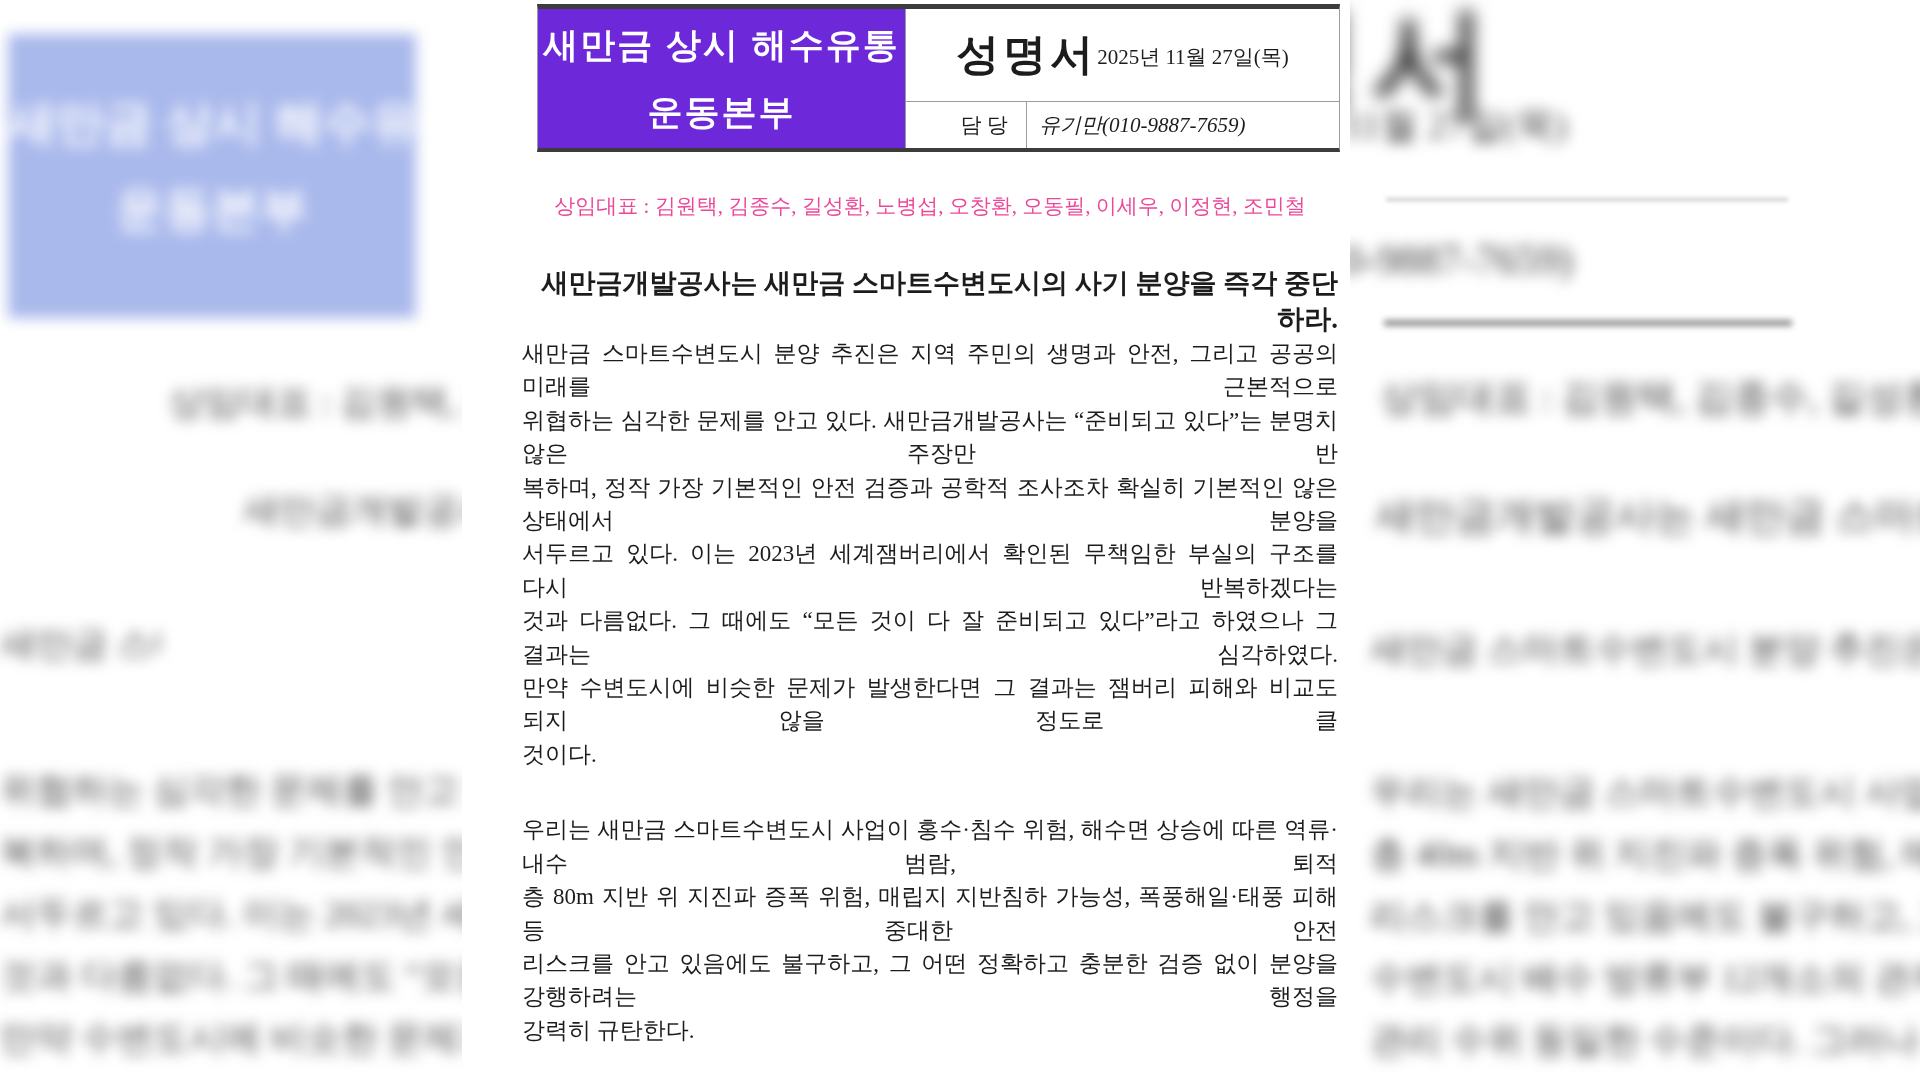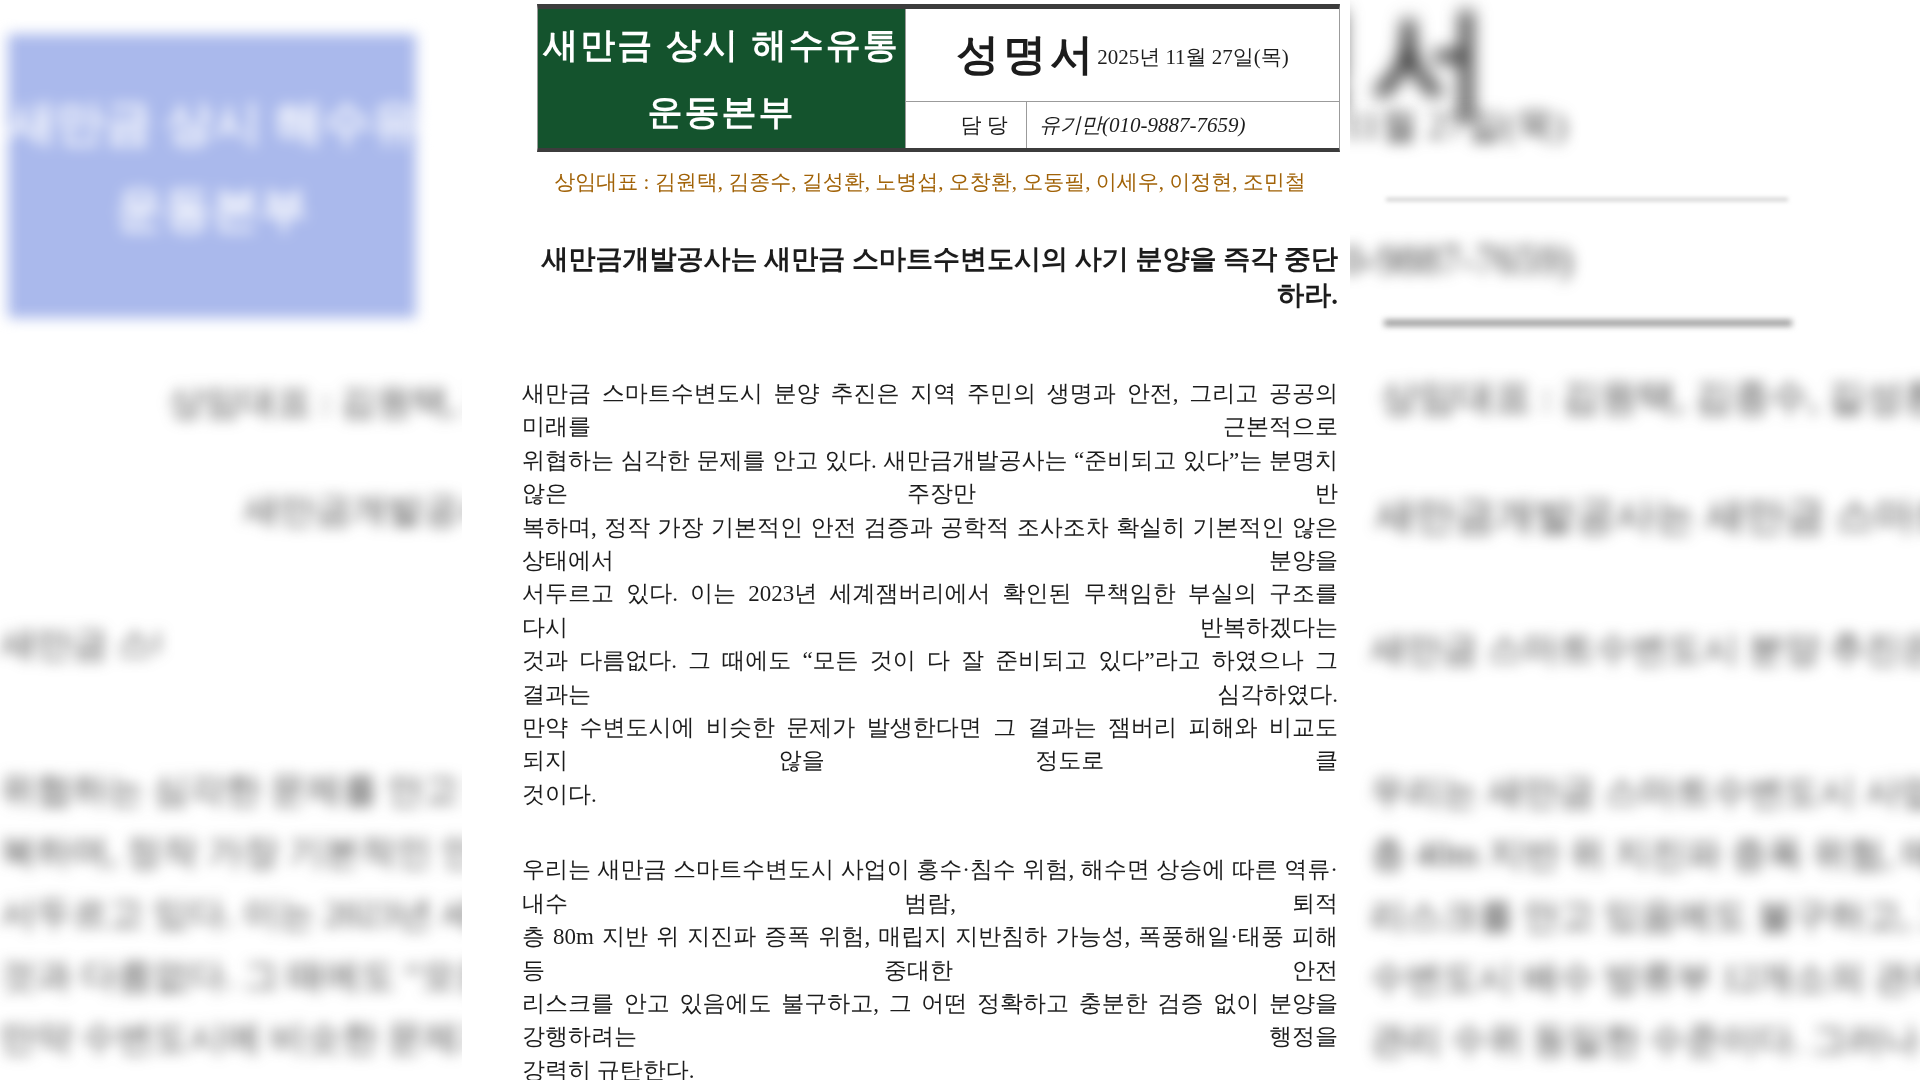--- a/index.html
+++ b/index.html
@@ -41,45 +41,45 @@
   
   .doc { position:absolute; left:522px; top:4px; width:816px; color:#1c1c1c; }
 
   .htable {
     margin-left:15px; width:801px;
     display:grid; grid-template-columns:368px 120px 313px; grid-template-rows:92px 47px;
     border-top:5px solid #3c3c3c; border-bottom:4px solid #3c3c3c;
     border-left:1px solid #9b9b9b; border-right:1px solid #9b9b9b;
   }
   .cell-org {
-    grid-row:1/3; grid-column:1; background:#14532d;
+    grid-row:1/3; grid-column:1; background:#6d28d9;
     display:flex; flex-direction:column; align-items:center; justify-content:center; gap:20px;
     color:#ffffff; font-family:"Liberation Sans", sans-serif; font-weight:bold;
     font-size:35px; letter-spacing:2px; border-right:1px solid #9b9b9b;
   }
   .cell-meta {
     grid-row:1; grid-column:2/4;
     display:flex; flex-direction:row; align-items:center; justify-content:center;
   }
   .doc-type { font-size:43px; font-weight:bold; letter-spacing:4px; line-height:1.05; }
   .doc-date { font-size:21px; margin-top:3px; }
   .cell-clabel {
     grid-row:2; grid-column:2; border-top:1px solid #9b9b9b;
     display:flex; align-items:center; justify-content:center; font-size:21px;padding-left:36px;
   }
   .cell-cvalue {
     grid-row:2; grid-column:3; border-top:1px solid #9b9b9b; border-left:1px solid #9b9b9b;
     display:flex; align-items:center; padding-left:12px; font-size:21px;font-style:italic;
   }
 
-  .rep   { margin-top:14px; text-align:center; font-size:21px; line-height:33px; color:#a16207; }
+  .rep   { margin-top:38px; text-align:center; font-size:21px; line-height:33px; color:#ec4899; }
   .title { margin-top:42px; text-align:right; font-size:27px; font-weight:700; line-height:36px; }
 
   .para { font-size:23px; }
-  .p1   { margin-top:64px; }
+  .p1   { }
   .p2   { margin-top:42px; }
   .ln   { line-height:33.4px; text-align:justify; text-align-last:justify; word-break:keep-all; }
   .ln.last { text-align:left; text-align-last:left; }
 </style>
 </head>
 <body>
 
 <div class="stage">
 
   <div class="bg-panel bg-left">

